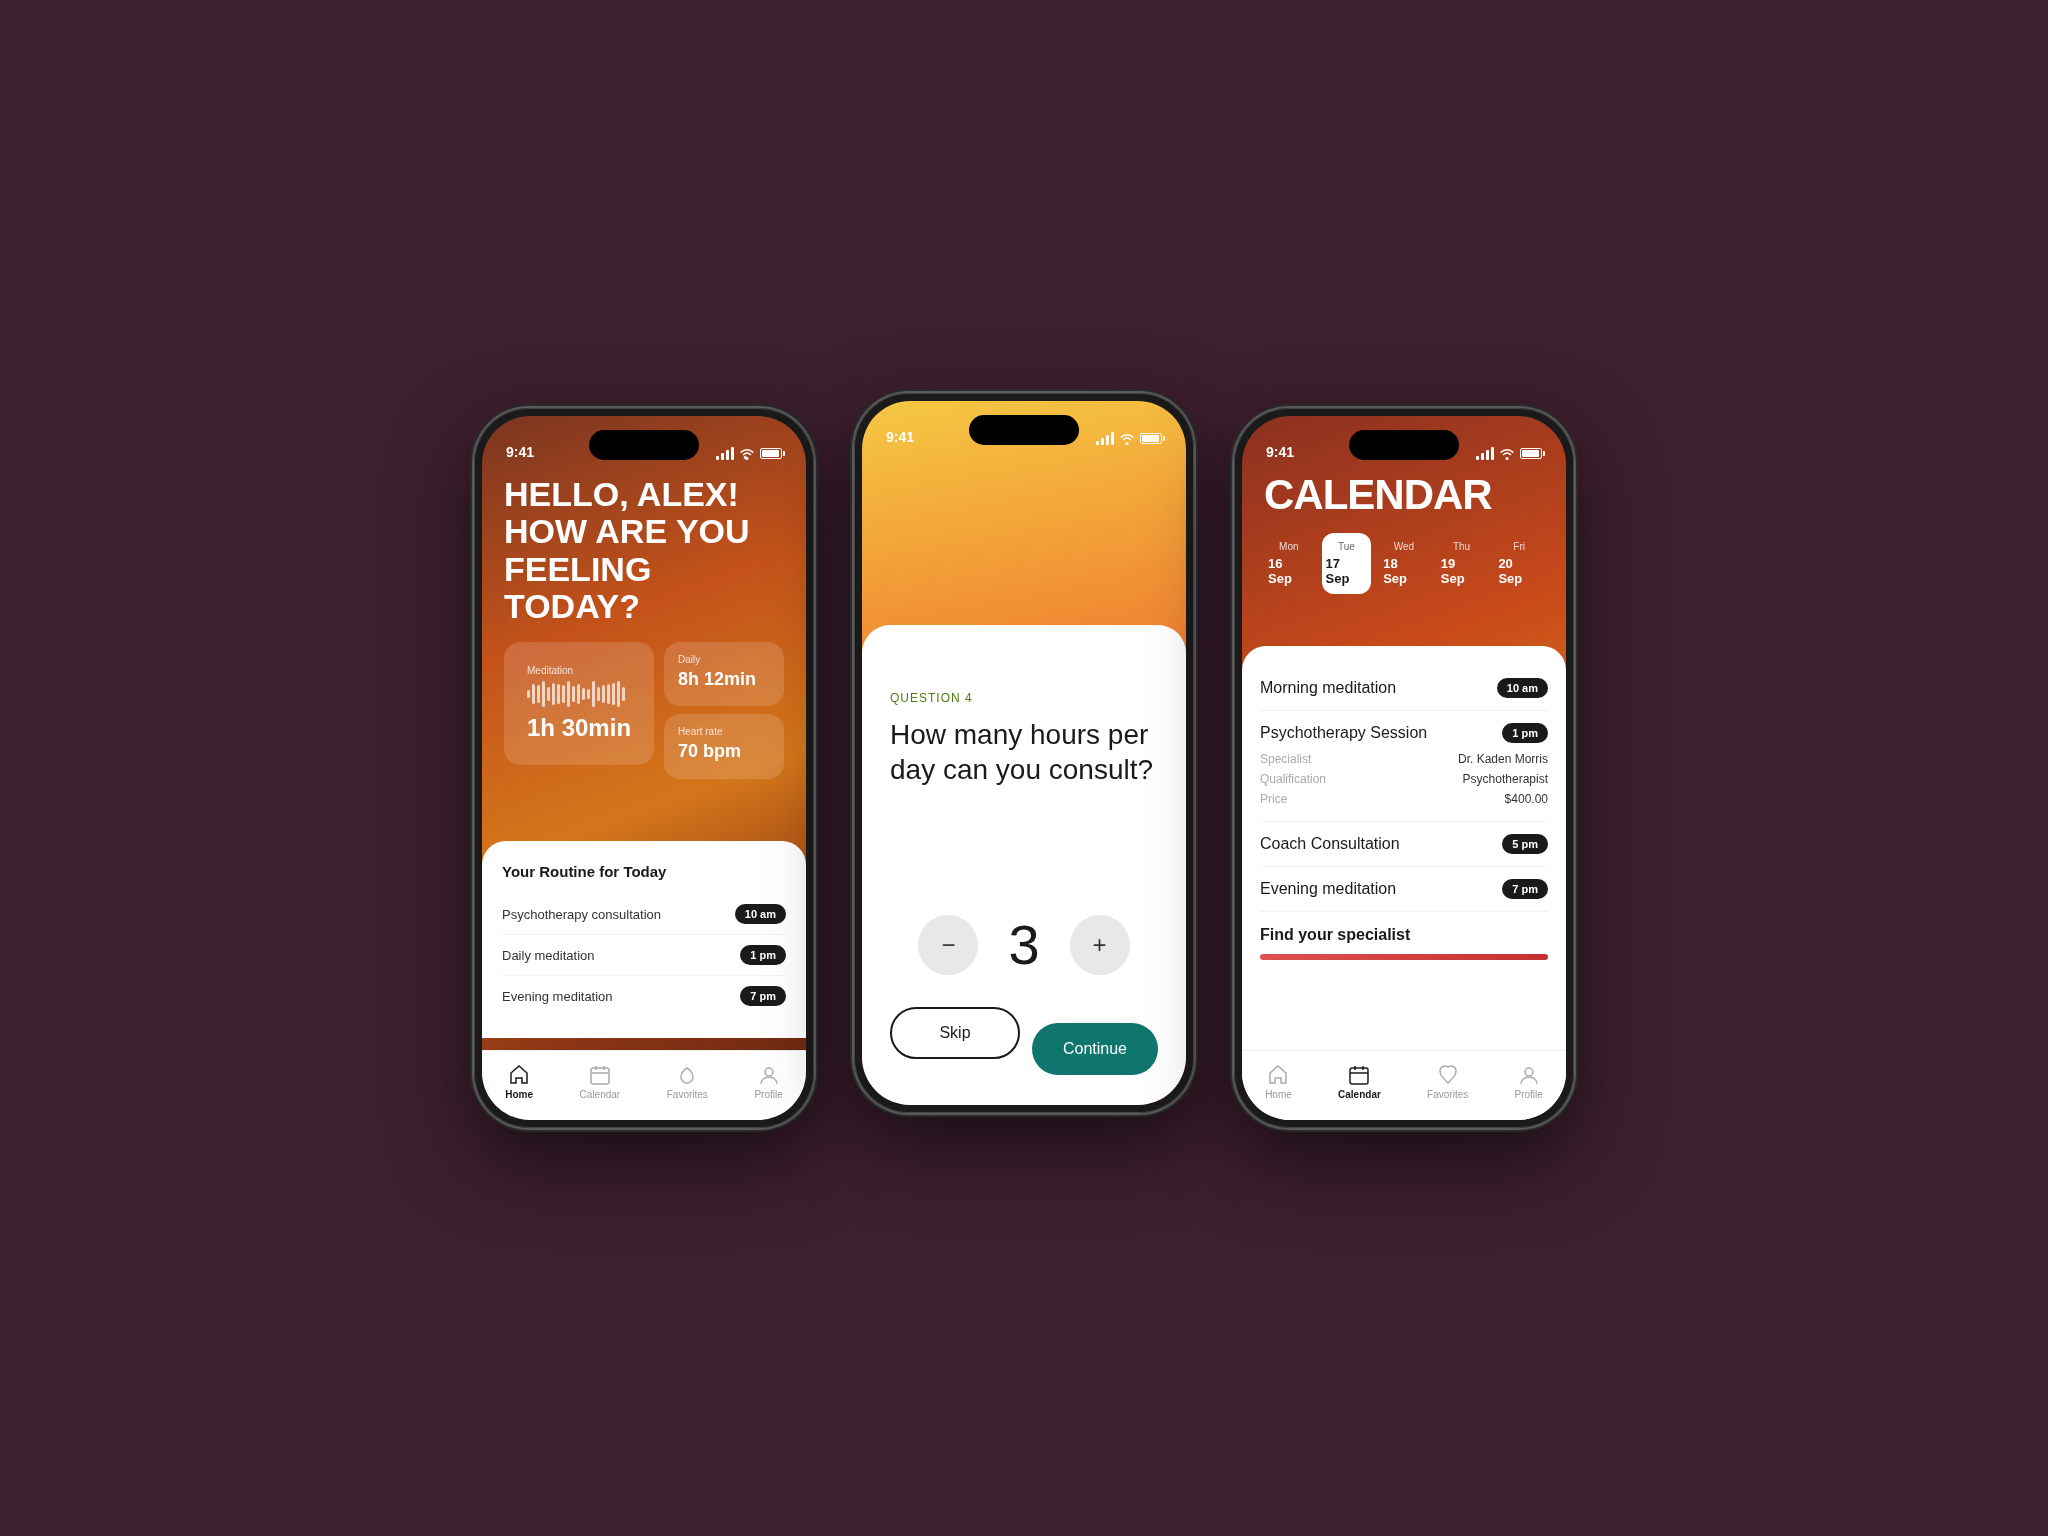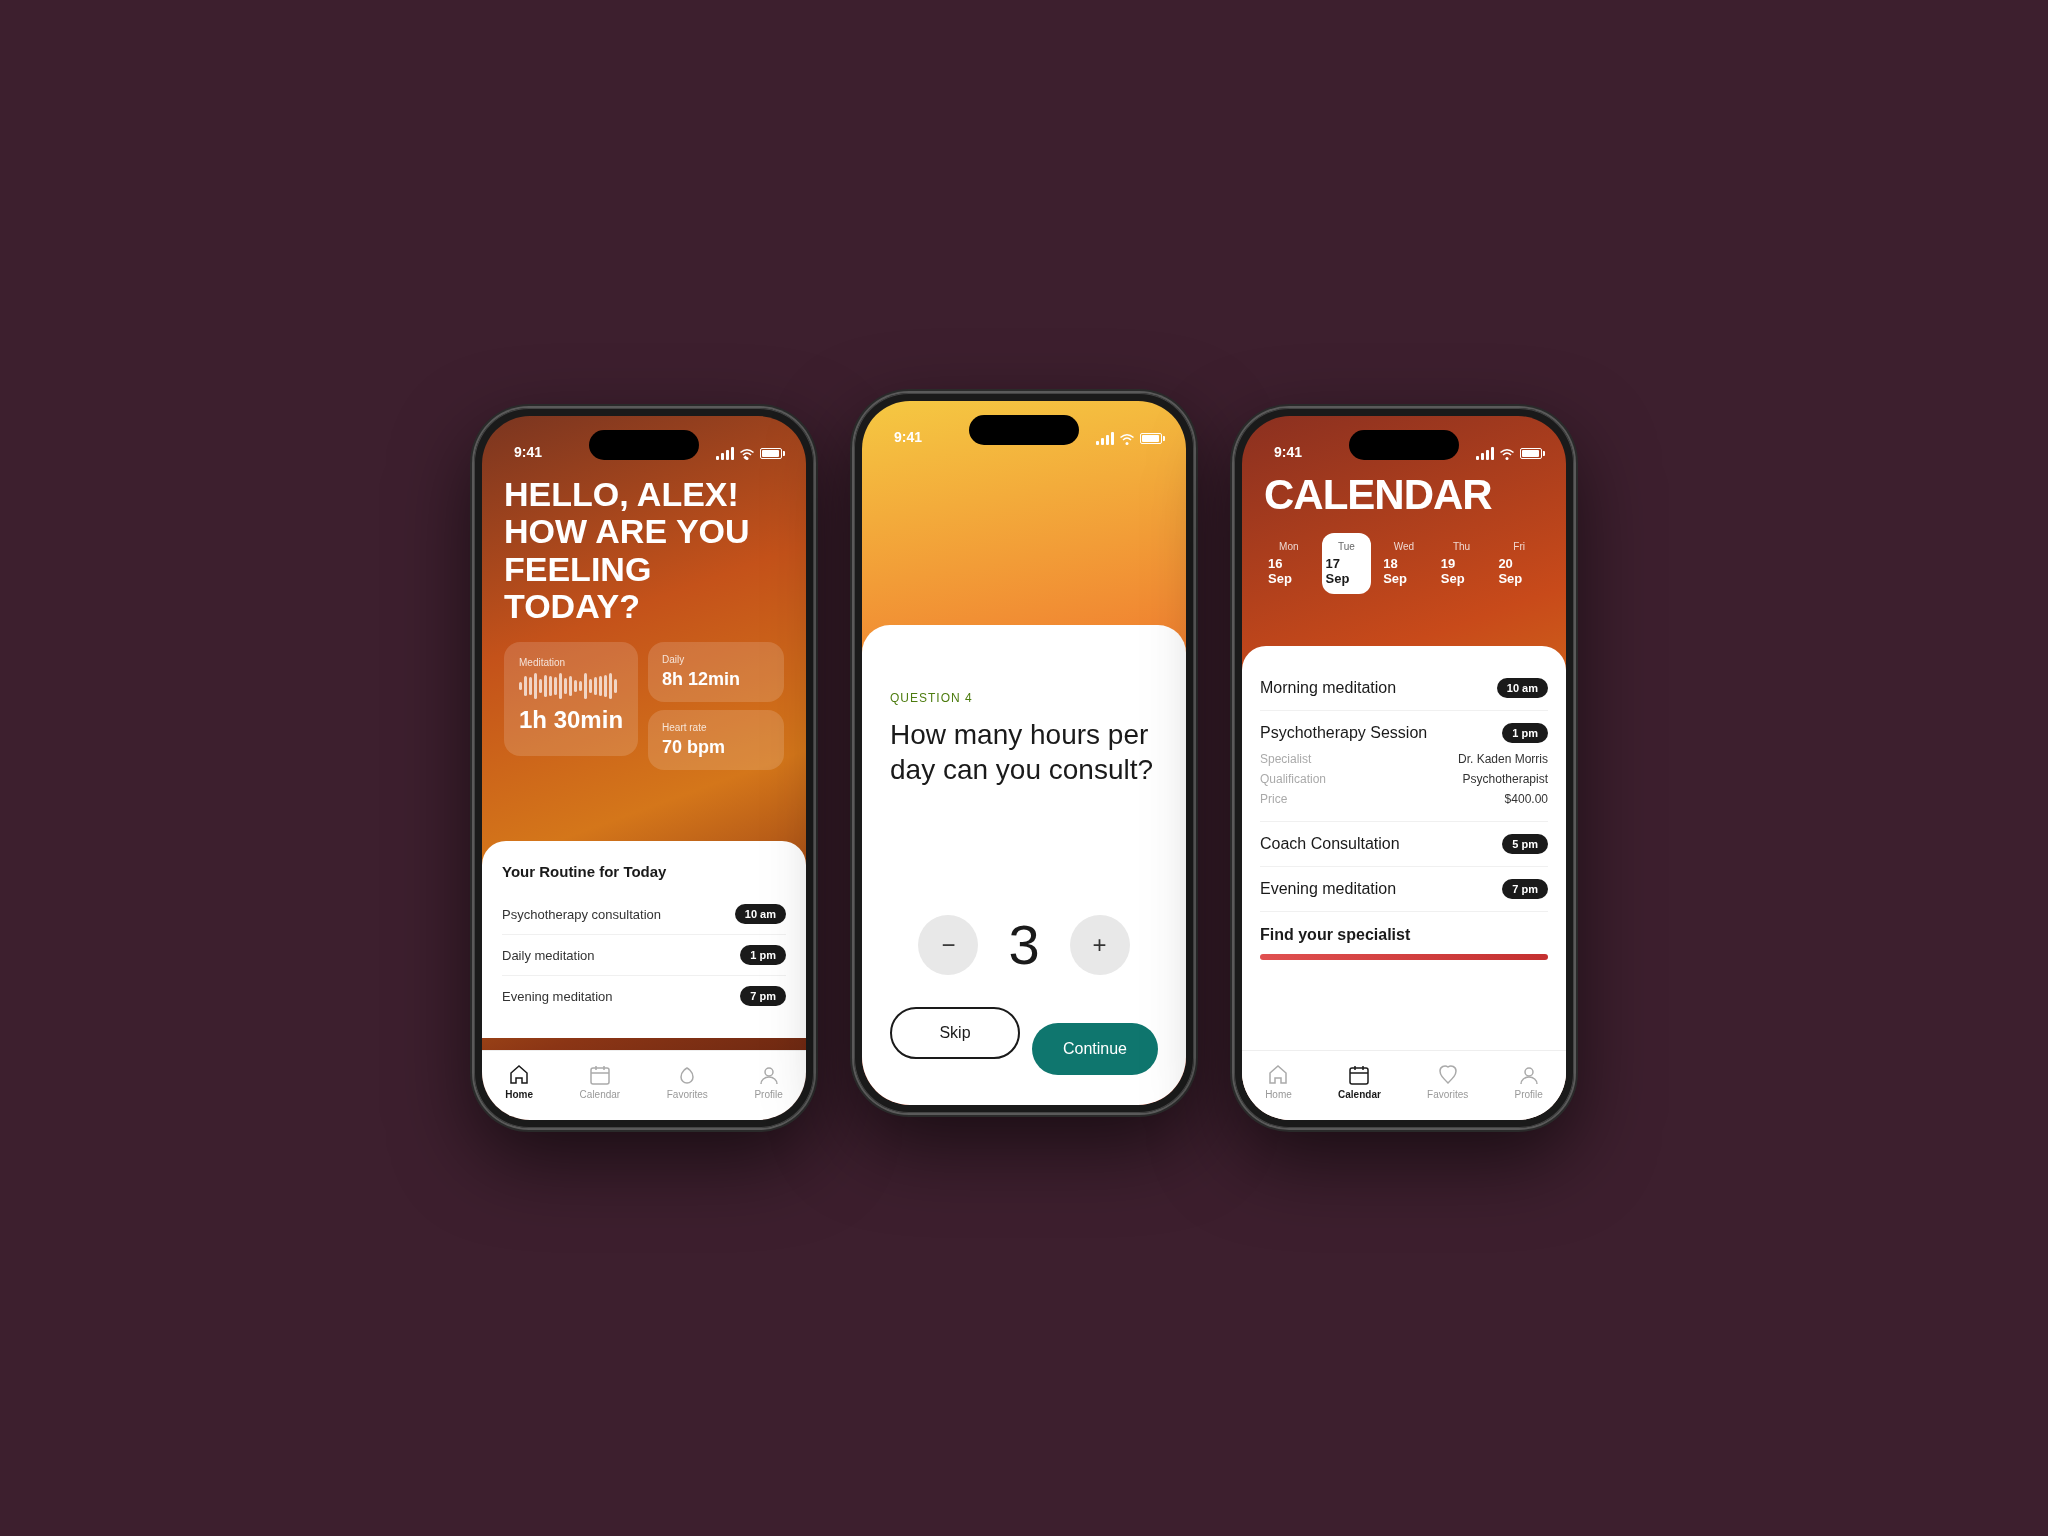--- a/index.html
+++ b/index.html
@@ -59,21 +59,21 @@
       width: 110px;
       height: 30px;
       background: #000;
       border-radius: 20px;
       z-index: 100;
     }
 
     
     .status-bar {
       position: absolute;
-      top: 0; left: 8px; right: 0;
+      top: 0; left: 0; right: 0;
       height: 52px;
       display: flex;
       align-items: flex-end;
       justify-content: space-between;
       padding: 0 24px 8px;
       z-index: 99;
       color: white;
       font-size: 13px;
       font-weight: 600;
     }
@@ -161,21 +161,21 @@
 
     .phone1-stat-value {
       color: white;
       font-size: 18px;
       font-weight: 700;
     }
 
     .phone1-meditation-card {
       background: rgba(255,255,255,0.15);
       border-radius: 16px;
-      padding: 15px;
+      padding: 23px;
       margin-bottom: 14px;
     }
 
     .phone1-waveform {
       display: flex;
       gap: 2px;
       align-items: center;
       height: 28px;
       margin-bottom: 6px;
     }

